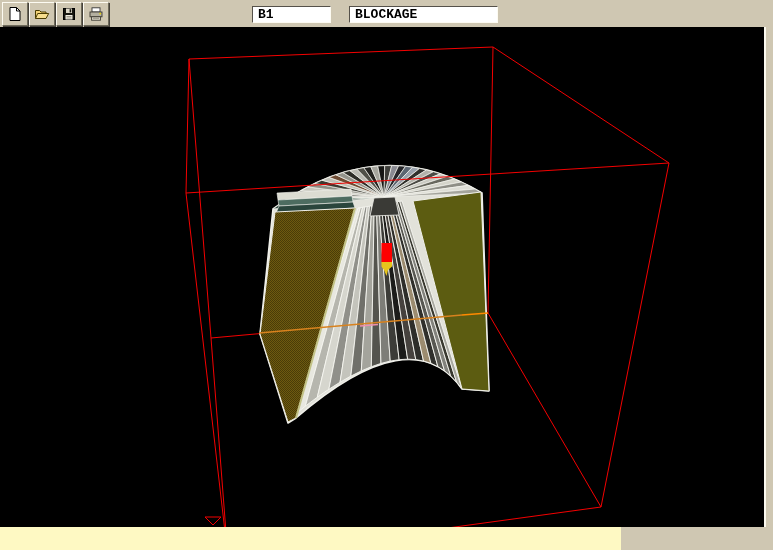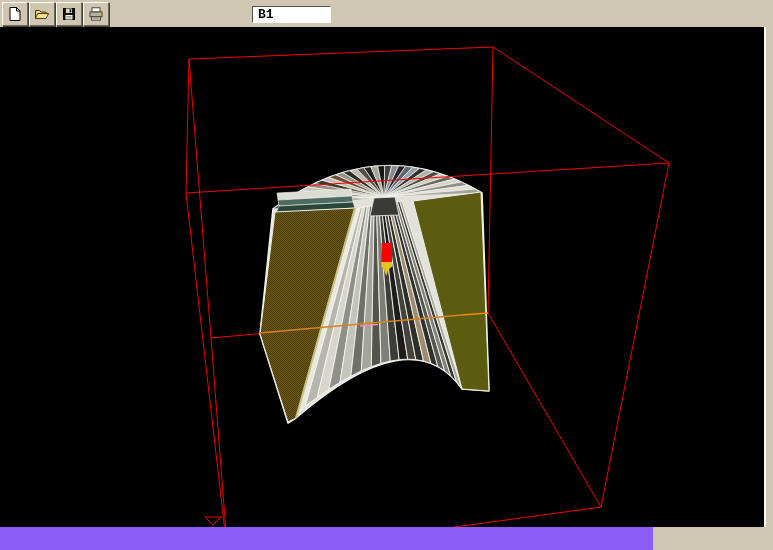--- a/index.html
+++ b/index.html
@@ -1,17 +1,17 @@
 <!DOCTYPE html>
 <html><head>
 <meta charset="utf-8">
 <style>
   html,body{margin:0;padding:0;width:773px;height:550px;overflow:hidden;
     font-family:"Liberation Sans",sans-serif;background:#cfc7b2;}
-  .window{position:relative;width:621px;height:550px;background:#8b5cf6;padding-left:32px;}
+  .window{position:relative;width:621px;height:550px;background:#fef9c3;}
   .toolbar{position:absolute;top:0;left:0;width:773px;height:27px;background:#cfc7b2;}
   .tb-btn{position:absolute;top:2px;width:26px;height:24px;background:#cfc7b2;
     border:1px solid;border-color:#fdfbf2 #6e6a5a #6e6a5a #fdfbf2;
     box-shadow:1px 1px 0 #45413a;display:flex;align-items:center;justify-content:center;
     padding:0;cursor:pointer;}
   .tb-btn svg{display:block;}
   .field{position:absolute;top:6px;height:17px;background:#fff;color:#000;
     border:1px solid;border-color:#55514a #fdfbf2 #fdfbf2 #55514a;
     font:bold 13px "Liberation Mono",monospace;padding:0 0 0 5px;box-sizing:border-box;outline:none;}
   #field-id{left:252px;width:79px;}
@@ -57,20 +57,21 @@
     <button class="tb-btn" style="left:83px">
       <svg width="16" height="16" viewBox="0 0 16 16">
         <rect x="4" y="1.8" width="8" height="4.2" fill="#fff" stroke="#333" stroke-width="0.9"></rect>
         <rect x="2" y="6" width="12" height="4.8" fill="#b4b0a0" stroke="#3a382f" stroke-width="0.9"></rect>
         <rect x="3.6" y="10.8" width="8.8" height="3.4" fill="#e6e2d4" stroke="#3a382f" stroke-width="0.9"></rect>
         <circle cx="12.2" cy="7.6" r="0.9" fill="#e8d400"></circle>
         <line x1="4.8" y1="12.2" x2="11.2" y2="12.2" stroke="#6e6a5a" stroke-width="0.8"></line>
       </svg>
     </button>
     <input class="field" id="field-id" readonly="" value="B1" style="">
+    <input class="field" id="field-name" readonly="" value="BLOCKAGE" style="">
   </div>
 
   <div class="viewport">
     <svg id="scene-svg" width="773" height="500" viewBox="0 27 773 500">
         <defs>
           <pattern id="dither" width="2" height="2" patternUnits="userSpaceOnUse">
             <rect x="0" y="0" width="2" height="2" fill="#6e5a10"></rect>
             <rect x="0" y="0" width="1" height="1" fill="#493c08"></rect>
             <rect x="1" y="1" width="1" height="1" fill="#493c08"></rect>
           </pattern>

